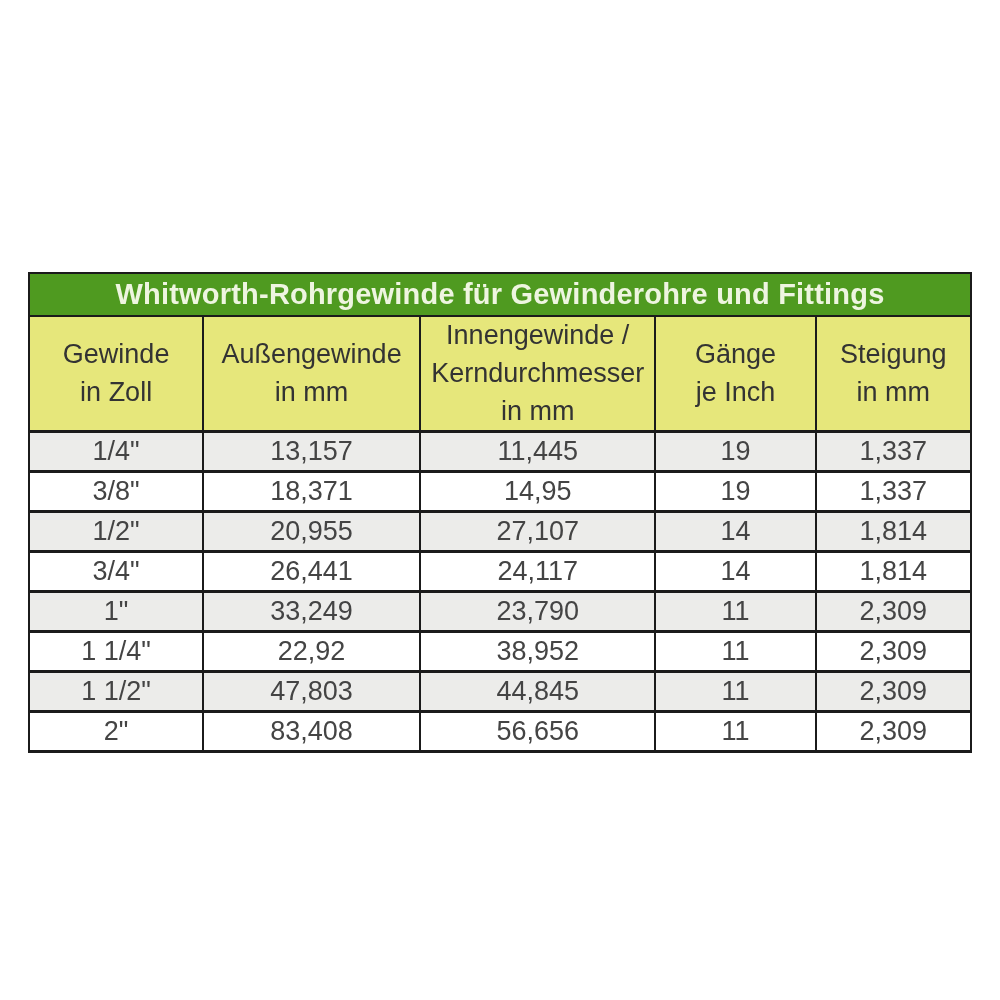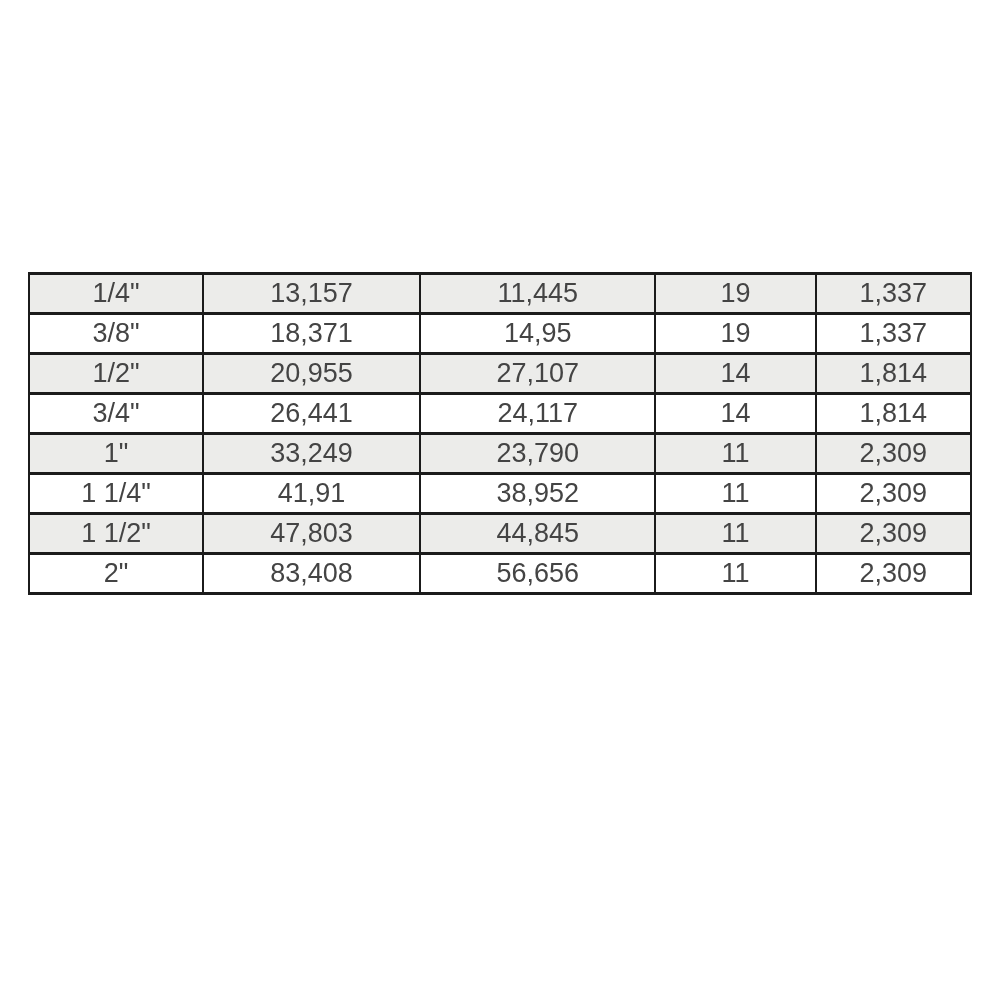--- a/index.html
+++ b/index.html
@@ -70,20 +70,36 @@
 <div class="table-wrap">
   <table class="thread-table">
     <colgroup>
       <col class="col-zoll">
       <col class="col-aussen">
       <col class="col-innen">
       <col class="col-gaenge">
       <col class="col-steigung">
     </colgroup>
     <thead>
+      <tr class="title-row">
+        <th colspan="5">Whitworth-Rohrgewinde für Gewinderohre und Fittings</th>
+      </tr>
+      <tr class="header-row">
+        <th>Gewinde
+in Zoll</th>
+        <th>Außengewinde
+in mm</th>
+        <th>Innengewinde /
+Kerndurchmesser
+in mm</th>
+        <th>Gänge
+je Inch</th>
+        <th>Steigung
+in mm</th>
+      </tr>
     </thead>
     <tbody class="data-rows">
       <tr>
         <td>1/4"</td>
         <td>13,157</td>
         <td>11,445</td>
         <td>19</td>
         <td>1,337</td>
       </tr>
       <tr>
@@ -109,21 +125,21 @@
       </tr>
       <tr>
         <td>1"</td>
         <td>33,249</td>
         <td>23,790</td>
         <td>11</td>
         <td>2,309</td>
       </tr>
       <tr>
         <td>1 1/4"</td>
-        <td>41,91</td>
+        <td>22,92</td>
         <td>38,952</td>
         <td>11</td>
         <td>2,309</td>
       </tr>
       <tr>
         <td>1 1/2"</td>
         <td>47,803</td>
         <td>44,845</td>
         <td>11</td>
         <td>2,309</td>

